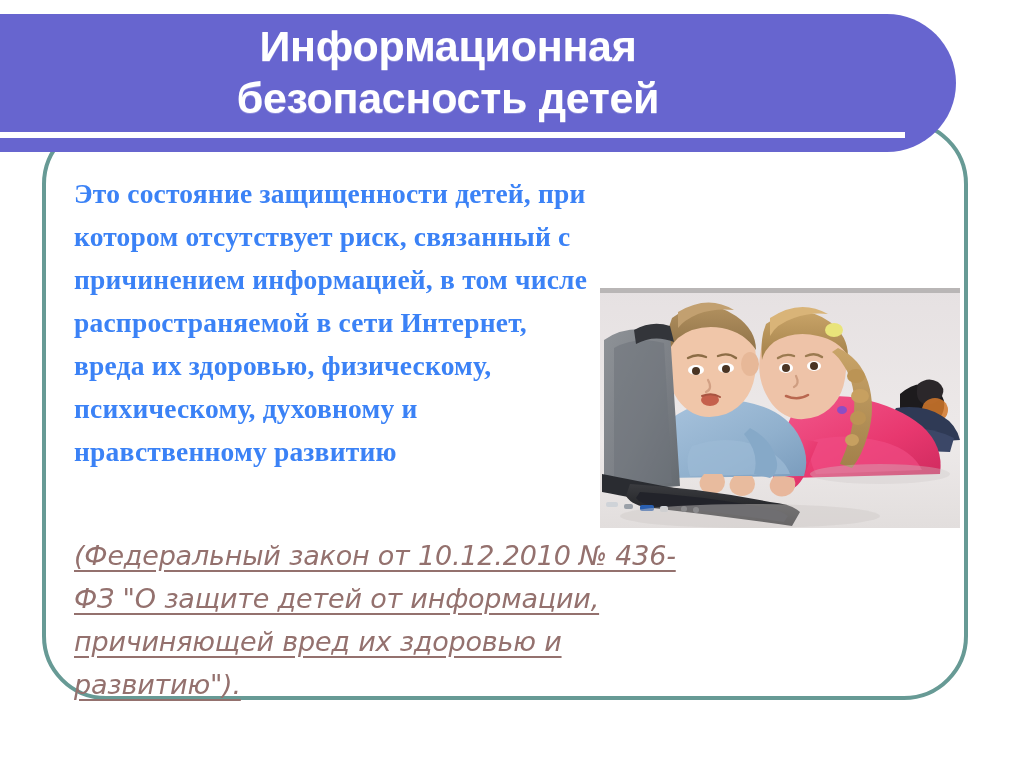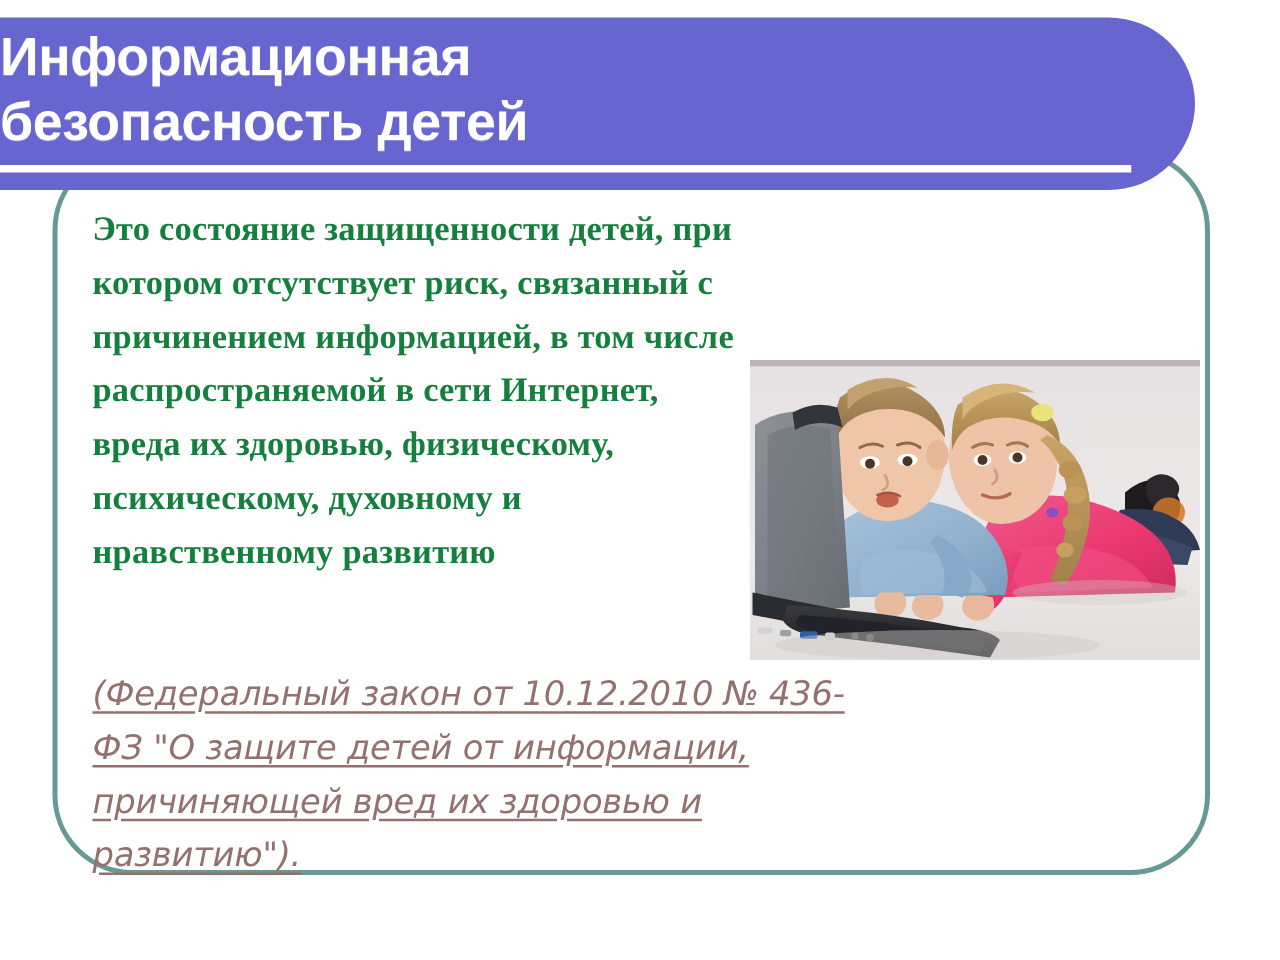--- a/index.html
+++ b/index.html
@@ -38,21 +38,21 @@
     height: 138px;
     background: #6765cf;
     border-radius: 0 78px 78px 0;
     z-index: 5;
   }
   .title-text {
     position: absolute;
     left: 60px;
     top: 6px;
     width: 896px;
-    text-align: left;
+    text-align: center;
     color: #ffffff;
     font-family: "Liberation Sans", sans-serif;
     font-weight: 700;
     font-size: 43px;
     line-height: 52px;
     letter-spacing: -0.3px;
     white-space: pre-line;
     text-shadow: 0 1px 0 rgba(255,255,255,0.25);
   }
   .title-rule {
@@ -61,23 +61,23 @@
     top: 118px;
     width: 965px;
     height: 6px;
     background: #ffffff;
   }
 
   
   .body-text {
     position: absolute;
     left: 74px;
-    top: 161px;
+    top: 172px;
     width: 520px;
-    color: #15803d;
+    color: #3b82f6;
     font-family: "Liberation Serif", serif;
     font-weight: 700;
     font-size: 27.5px;
     line-height: 43px;
     letter-spacing: 0.2px;
     z-index: 3;
   }
 
   
   .citation {

